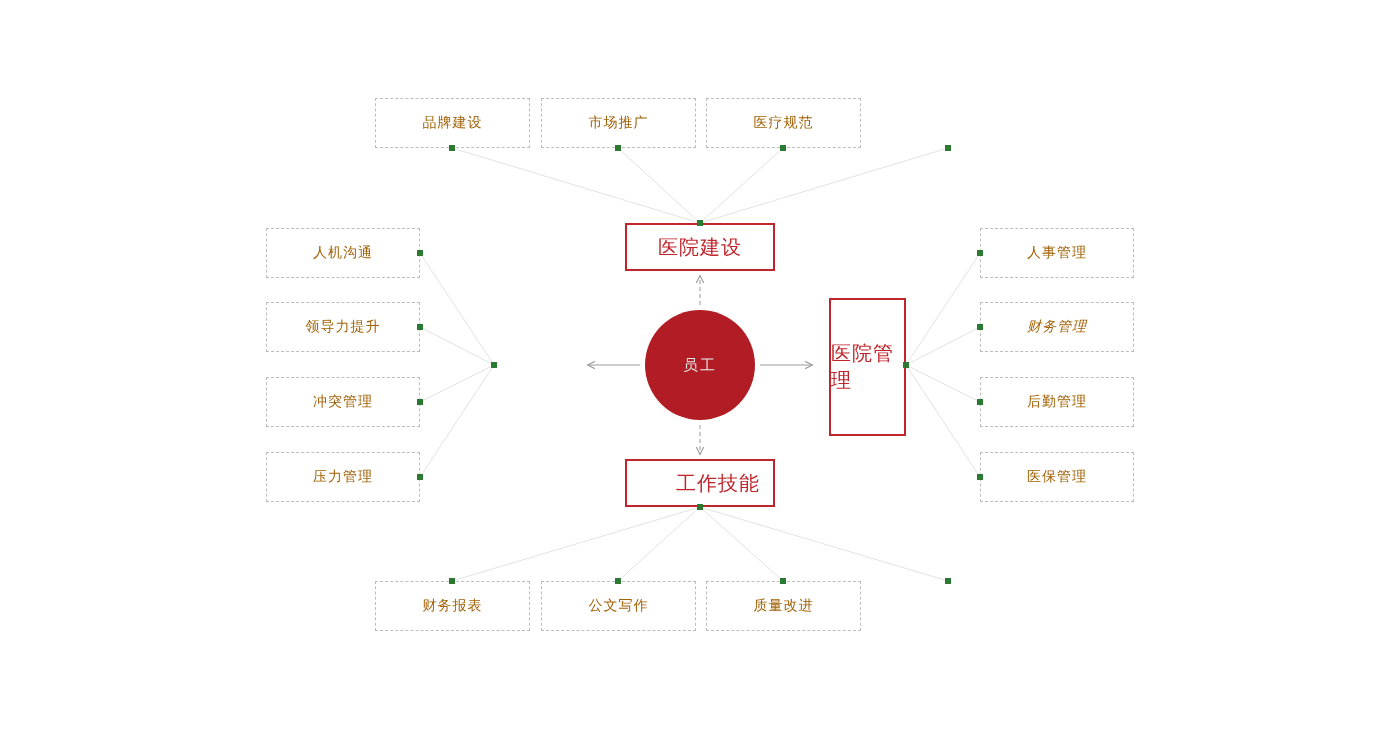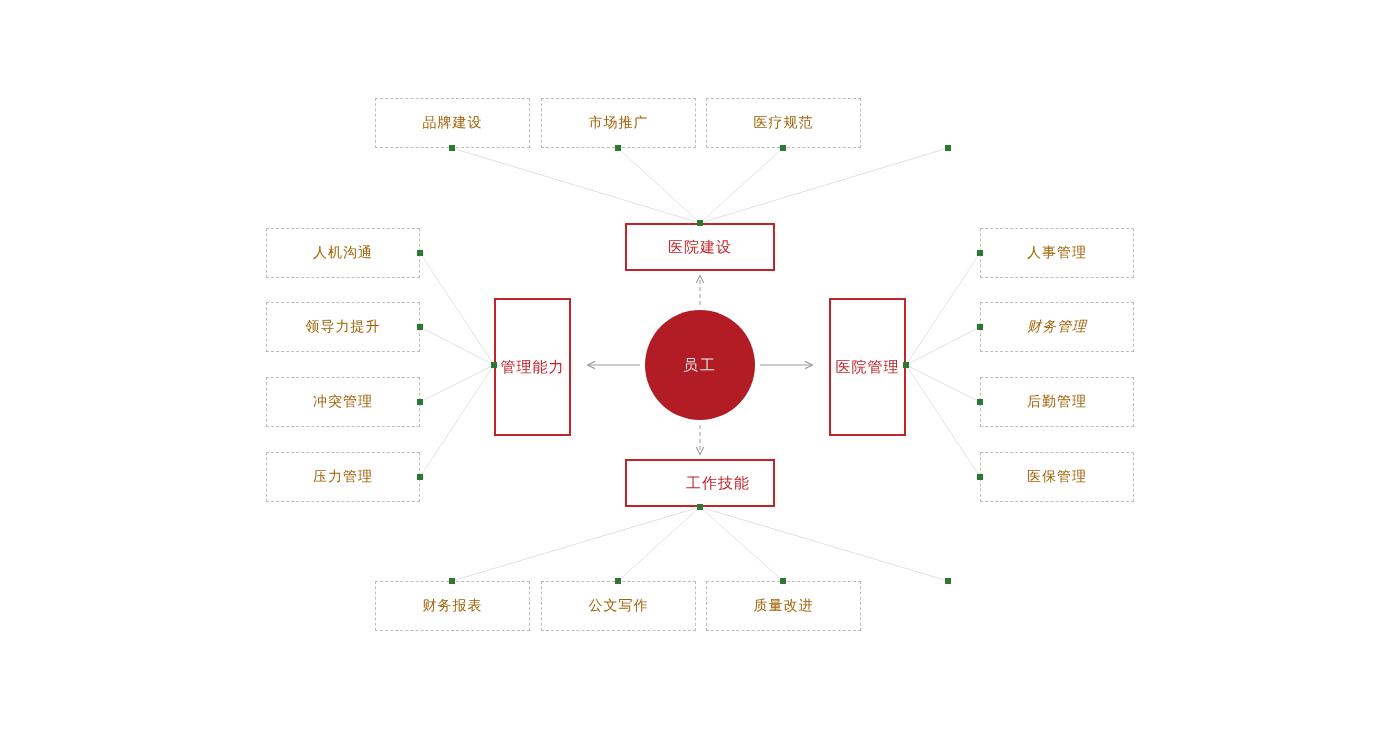--- a/index.html
+++ b/index.html
@@ -44,21 +44,21 @@
   
   .branch {
     position: absolute;
     box-sizing: border-box;
     border: 2px solid #c0252b;
     background: #ffffff;
     display: flex;
     align-items: center;
     justify-content: center;
     color: #c0252b;
-    font-size: 15px;
+    font-size: 20px;
     letter-spacing: 1px;
     z-index: 4;
   }
 
   
   .hub {
     position: absolute;
     left: 645px;
     top: 310px;
     width: 110px;
@@ -131,23 +131,20 @@
   </svg>
 
   <div class="hub">
     <span>员工</span>
   </div>
 
   <div class="branch" style="left:625px; top:223px; width:150px; height:48px;">
     <span>医院建设</span>
   </div>
 
-  <div class="branch" style="left:494px; top:298px; width:77px; height:138px;">
-    <span>管理能力</span>
-  </div>
 
   <div class="branch" style="left:829px; top:298px; width:77px; height:138px;">
     <span>医院管理</span>
   </div>
 
   <div class="branch" style="left:625px; top:459px; width:150px; height:48px;padding-left:36px;">
     <span>工作技能</span>
   </div>
 
   <div class="leaf" style="left:375px; top:98px; width:155px; height:50px;">

